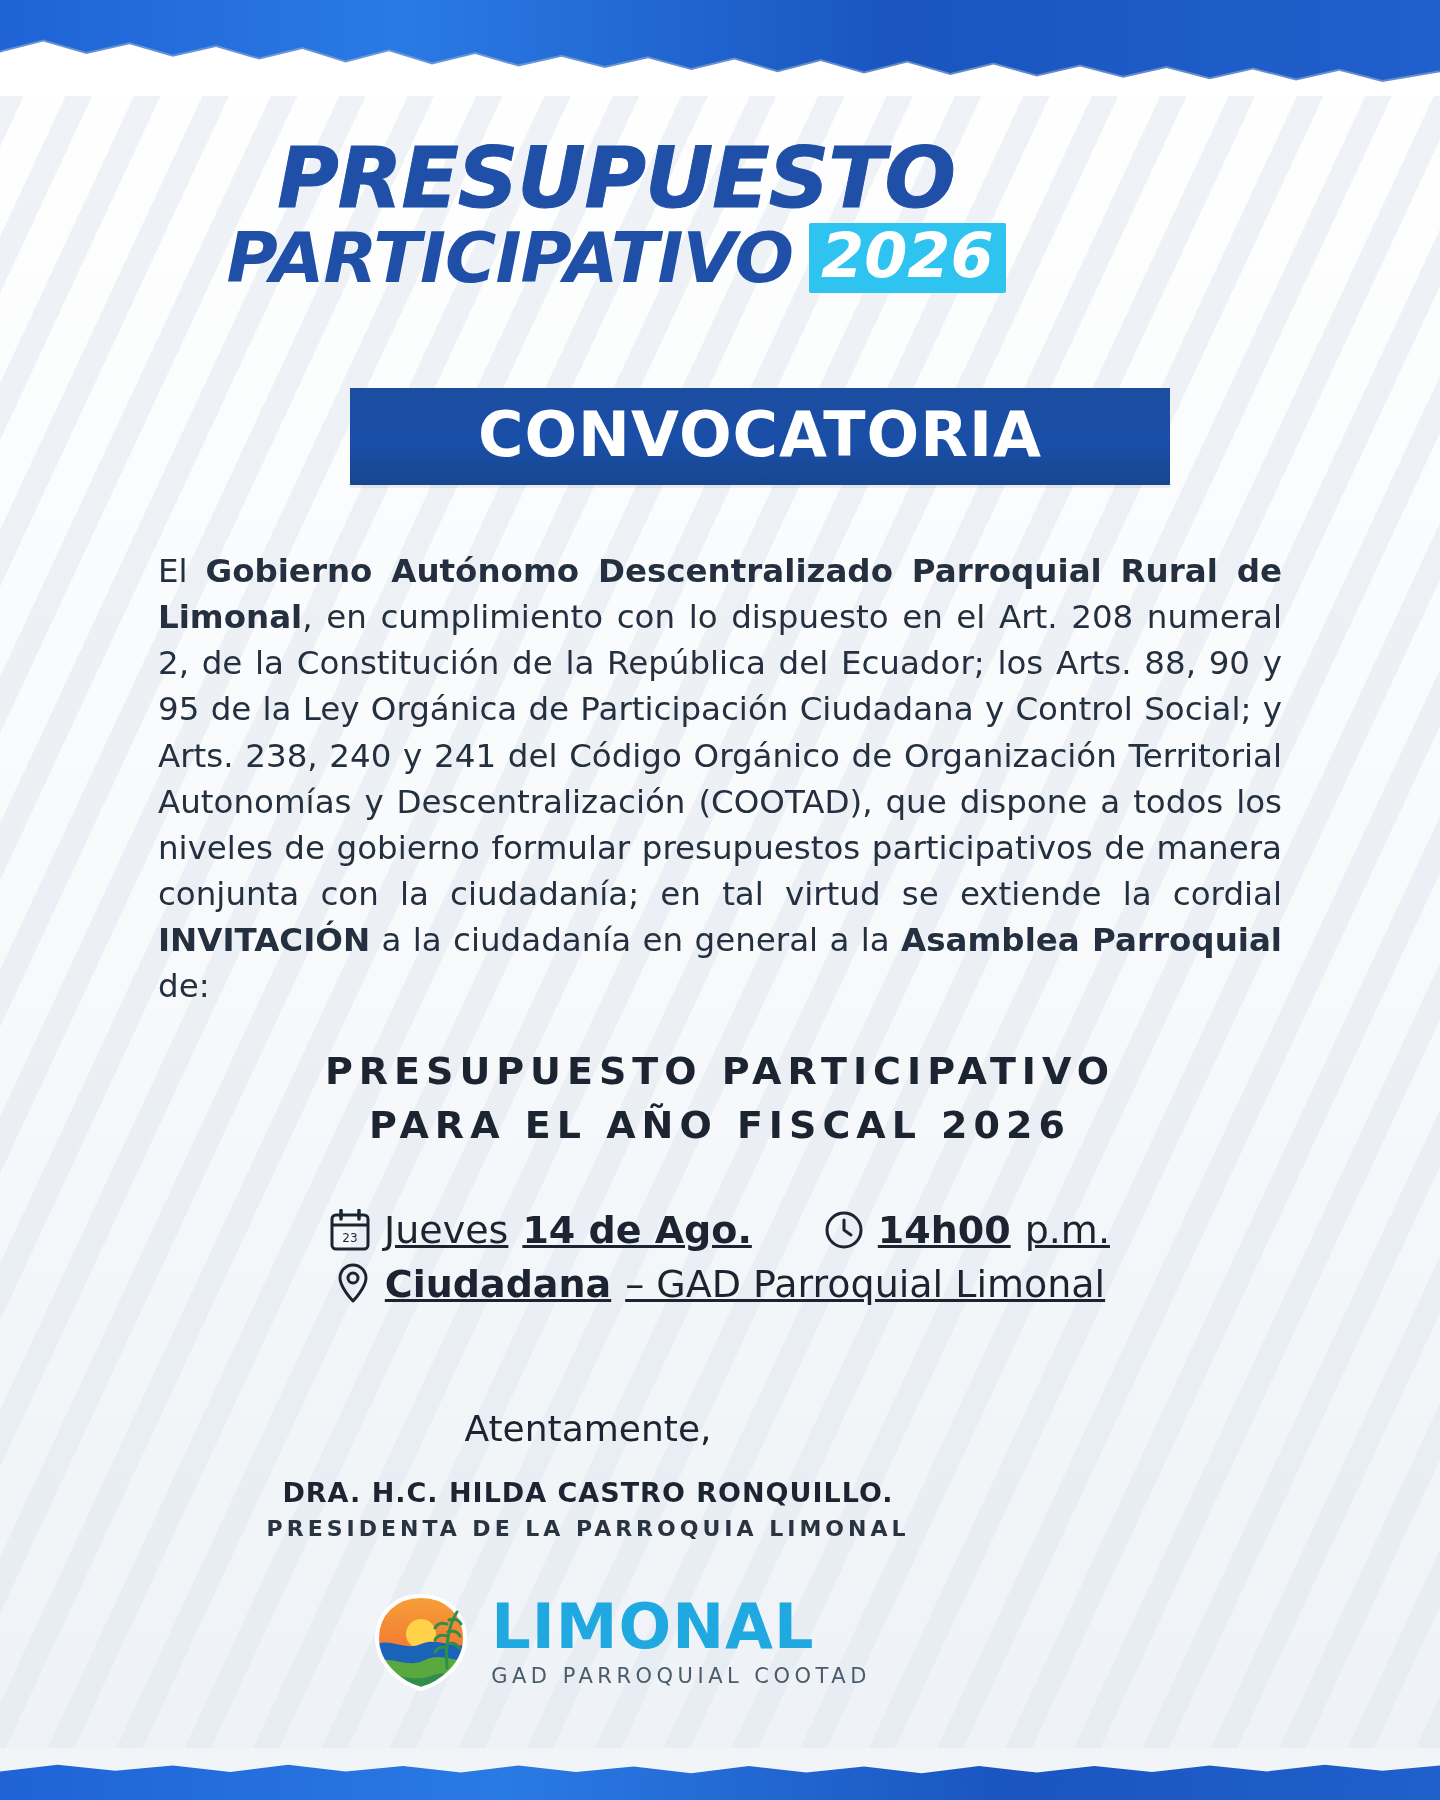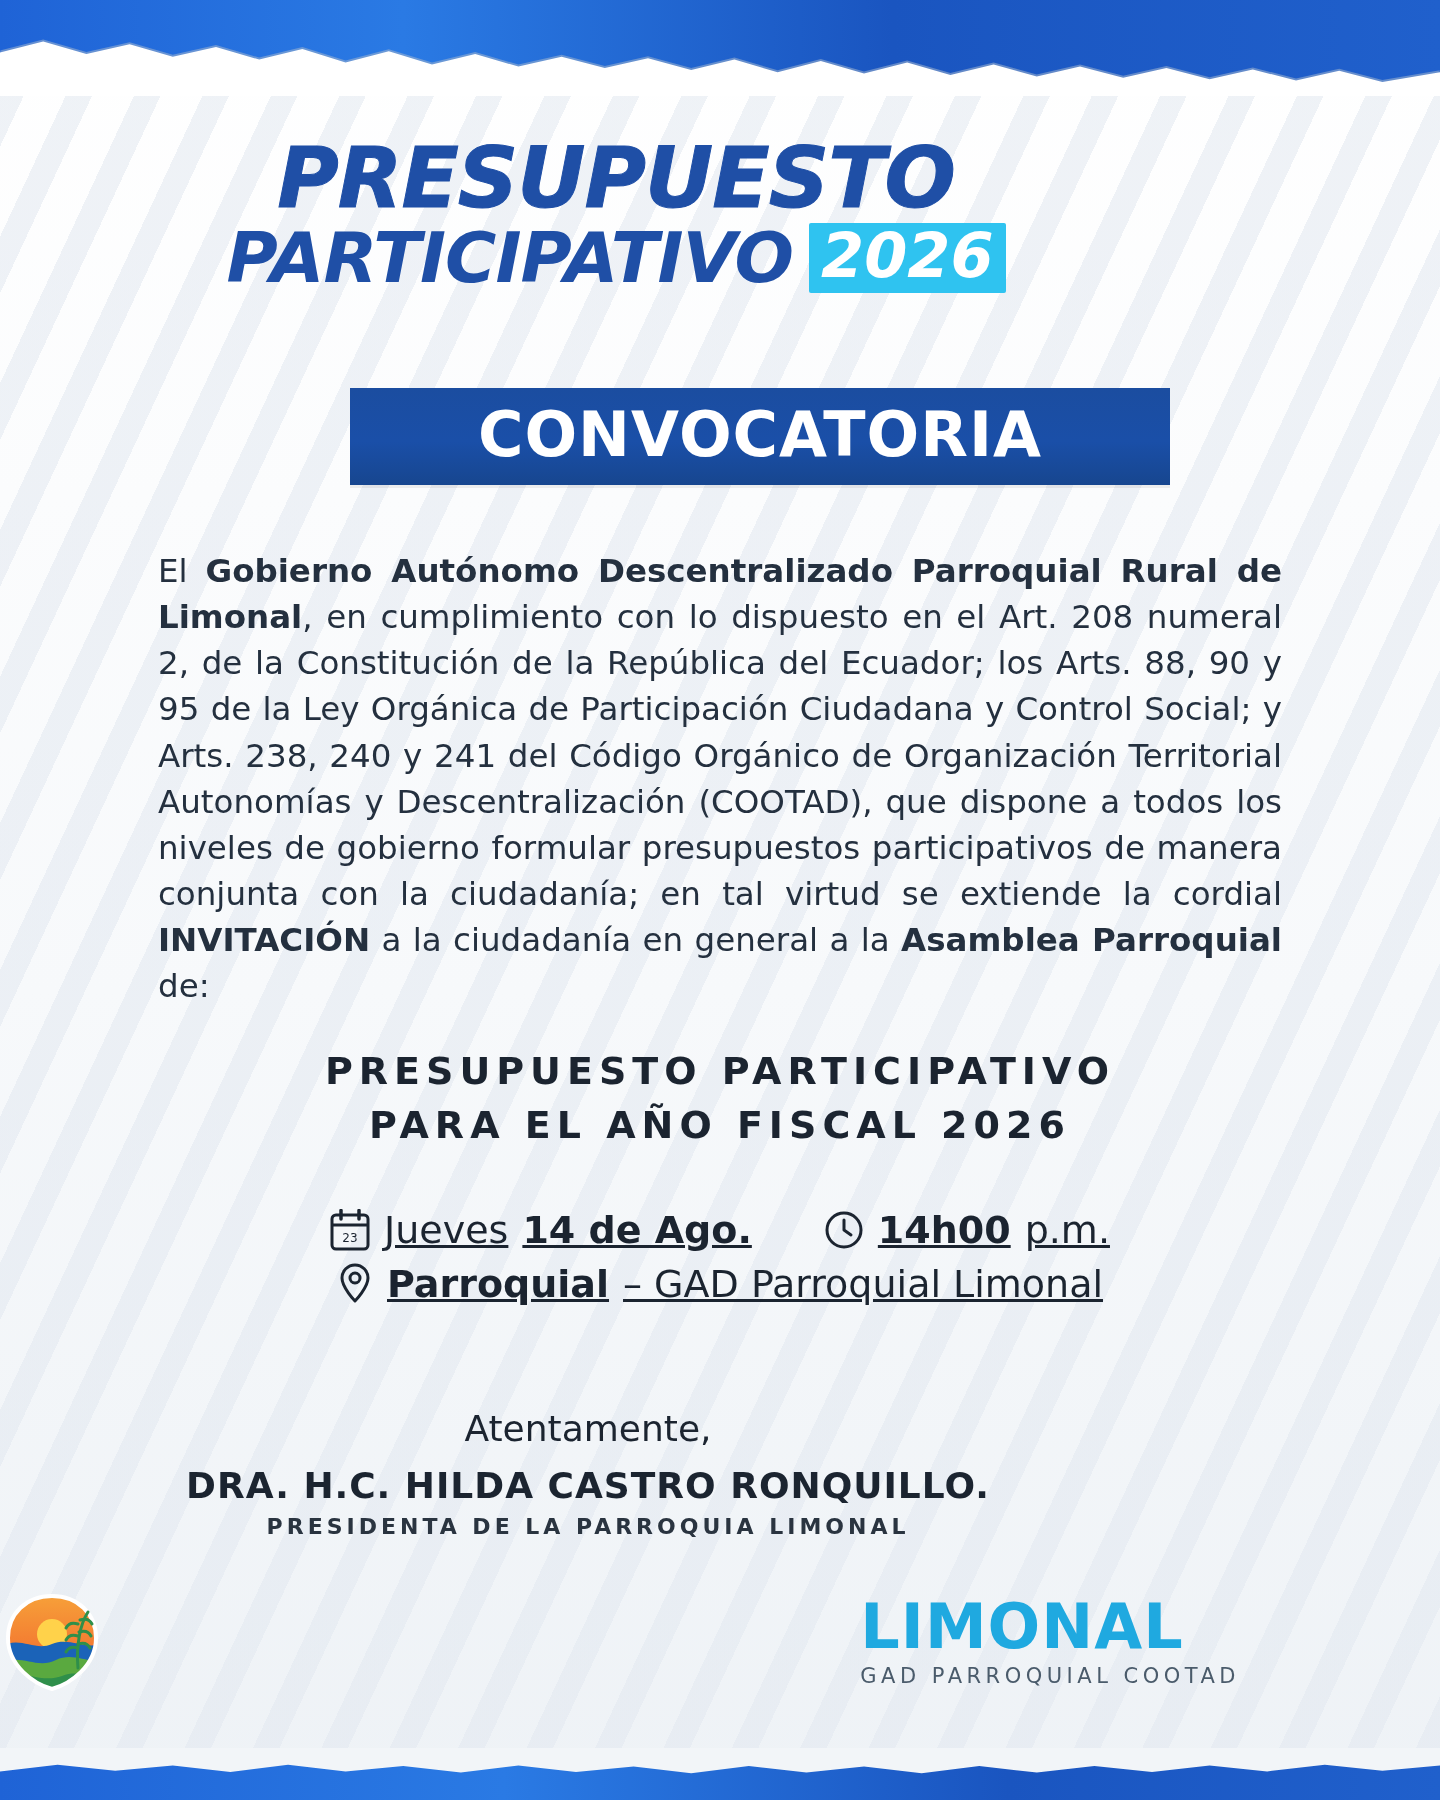--- a/index.html
+++ b/index.html
@@ -243,42 +243,42 @@
     position: absolute;
     top: 1408px;
     left: 0;
     width: 1176px;
     text-align: center;
     font-family: "DejaVu Sans", sans-serif;
     color: #1b2430;
   }
   .sig-greet { font-size: 36px; }
   .sig-name {
-    font-size: 36px;
+    font-size: 27px;
     font-weight: bold;
     letter-spacing: 1px;
-    margin-top: 16px;
+    margin-top: 28px;
   }
   .sig-role {
     font-size: 22px;
     font-weight: bold;
     letter-spacing: 4px;
     margin-top: 8px;
     color: #2a3440;
   }
 
   
   .logo-wrap {
     position: absolute;
     top: 1590px;
     left: 0;
     width: 1240px;
     display: flex;
     align-items: center;
-    justify-content: space-between;
+    justify-content: center;
     gap: 18px;
   }
   .logo-text { display: flex; flex-direction: column; justify-content: center; }
   .logo-name {
     font-family: "DejaVu Sans", sans-serif;
     font-weight: bold;
     font-size: 62px;
     letter-spacing: 1px;
     color: #1fa9e0;
     line-height: 1;
@@ -348,21 +348,21 @@
       <span>p.m.</span>
     </div>
 
     <div class="details-row">
       <span>
         <svg class="icon-svg" width="36" height="44" viewBox="0 0 36 44" fill="none" xmlns="http://www.w3.org/2000/svg">
           <path d="M18 3c-7.2 0-13 5.8-13 13 0 9.5 13 23 13 23s13-13.5 13-23c0-7.2-5.8-13-13-13z" stroke="#1b2430" stroke-width="3" stroke-linejoin="round"></path>
           <circle cx="18" cy="16" r="5" stroke="#1b2430" stroke-width="3"></circle>
         </svg>
       </span>
-      <b>Parroquial</b>
+      <b>Ciudadana</b>
       <span>– GAD Parroquial Limonal</span>
     </div>
 
   </div>
 
   <div class="signature">
     <div class="sig-greet">Atentamente,</div>
     <div class="sig-name">DRA. H.C. HILDA CASTRO RONQUILLO.</div>
     <div class="sig-role">PRESIDENTA DE LA PARROQUIA LIMONAL</div>
   </div>

